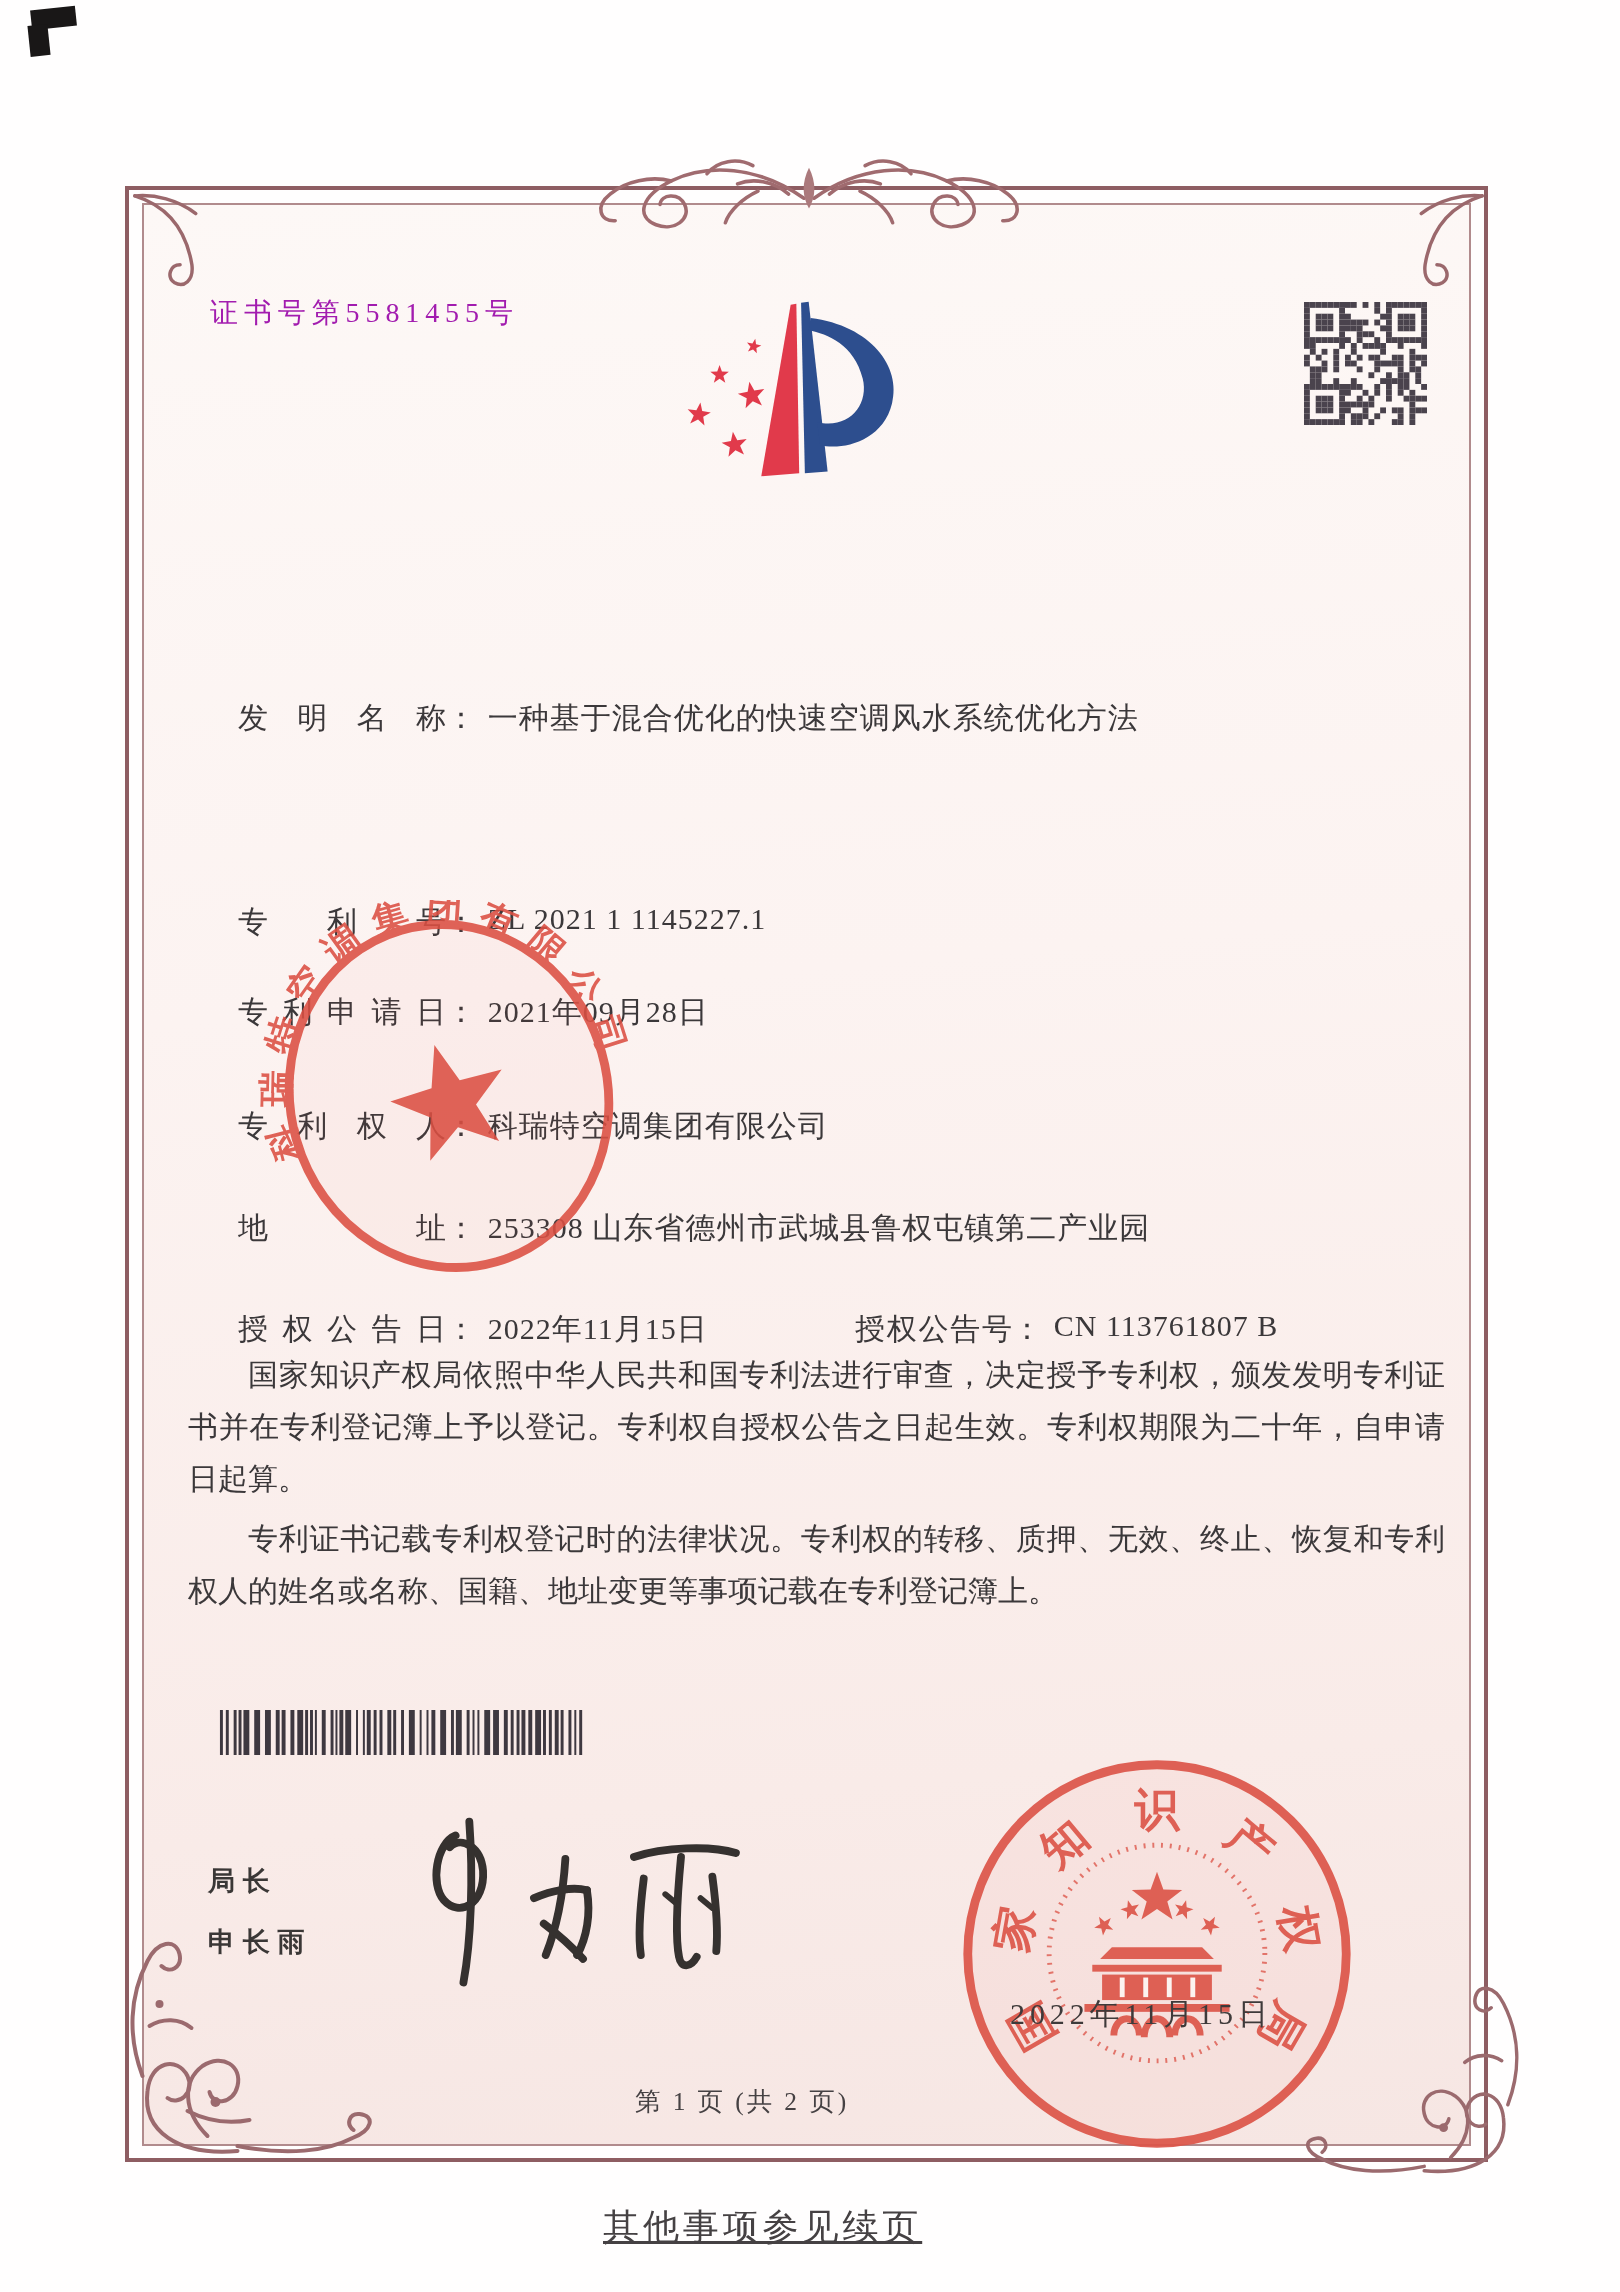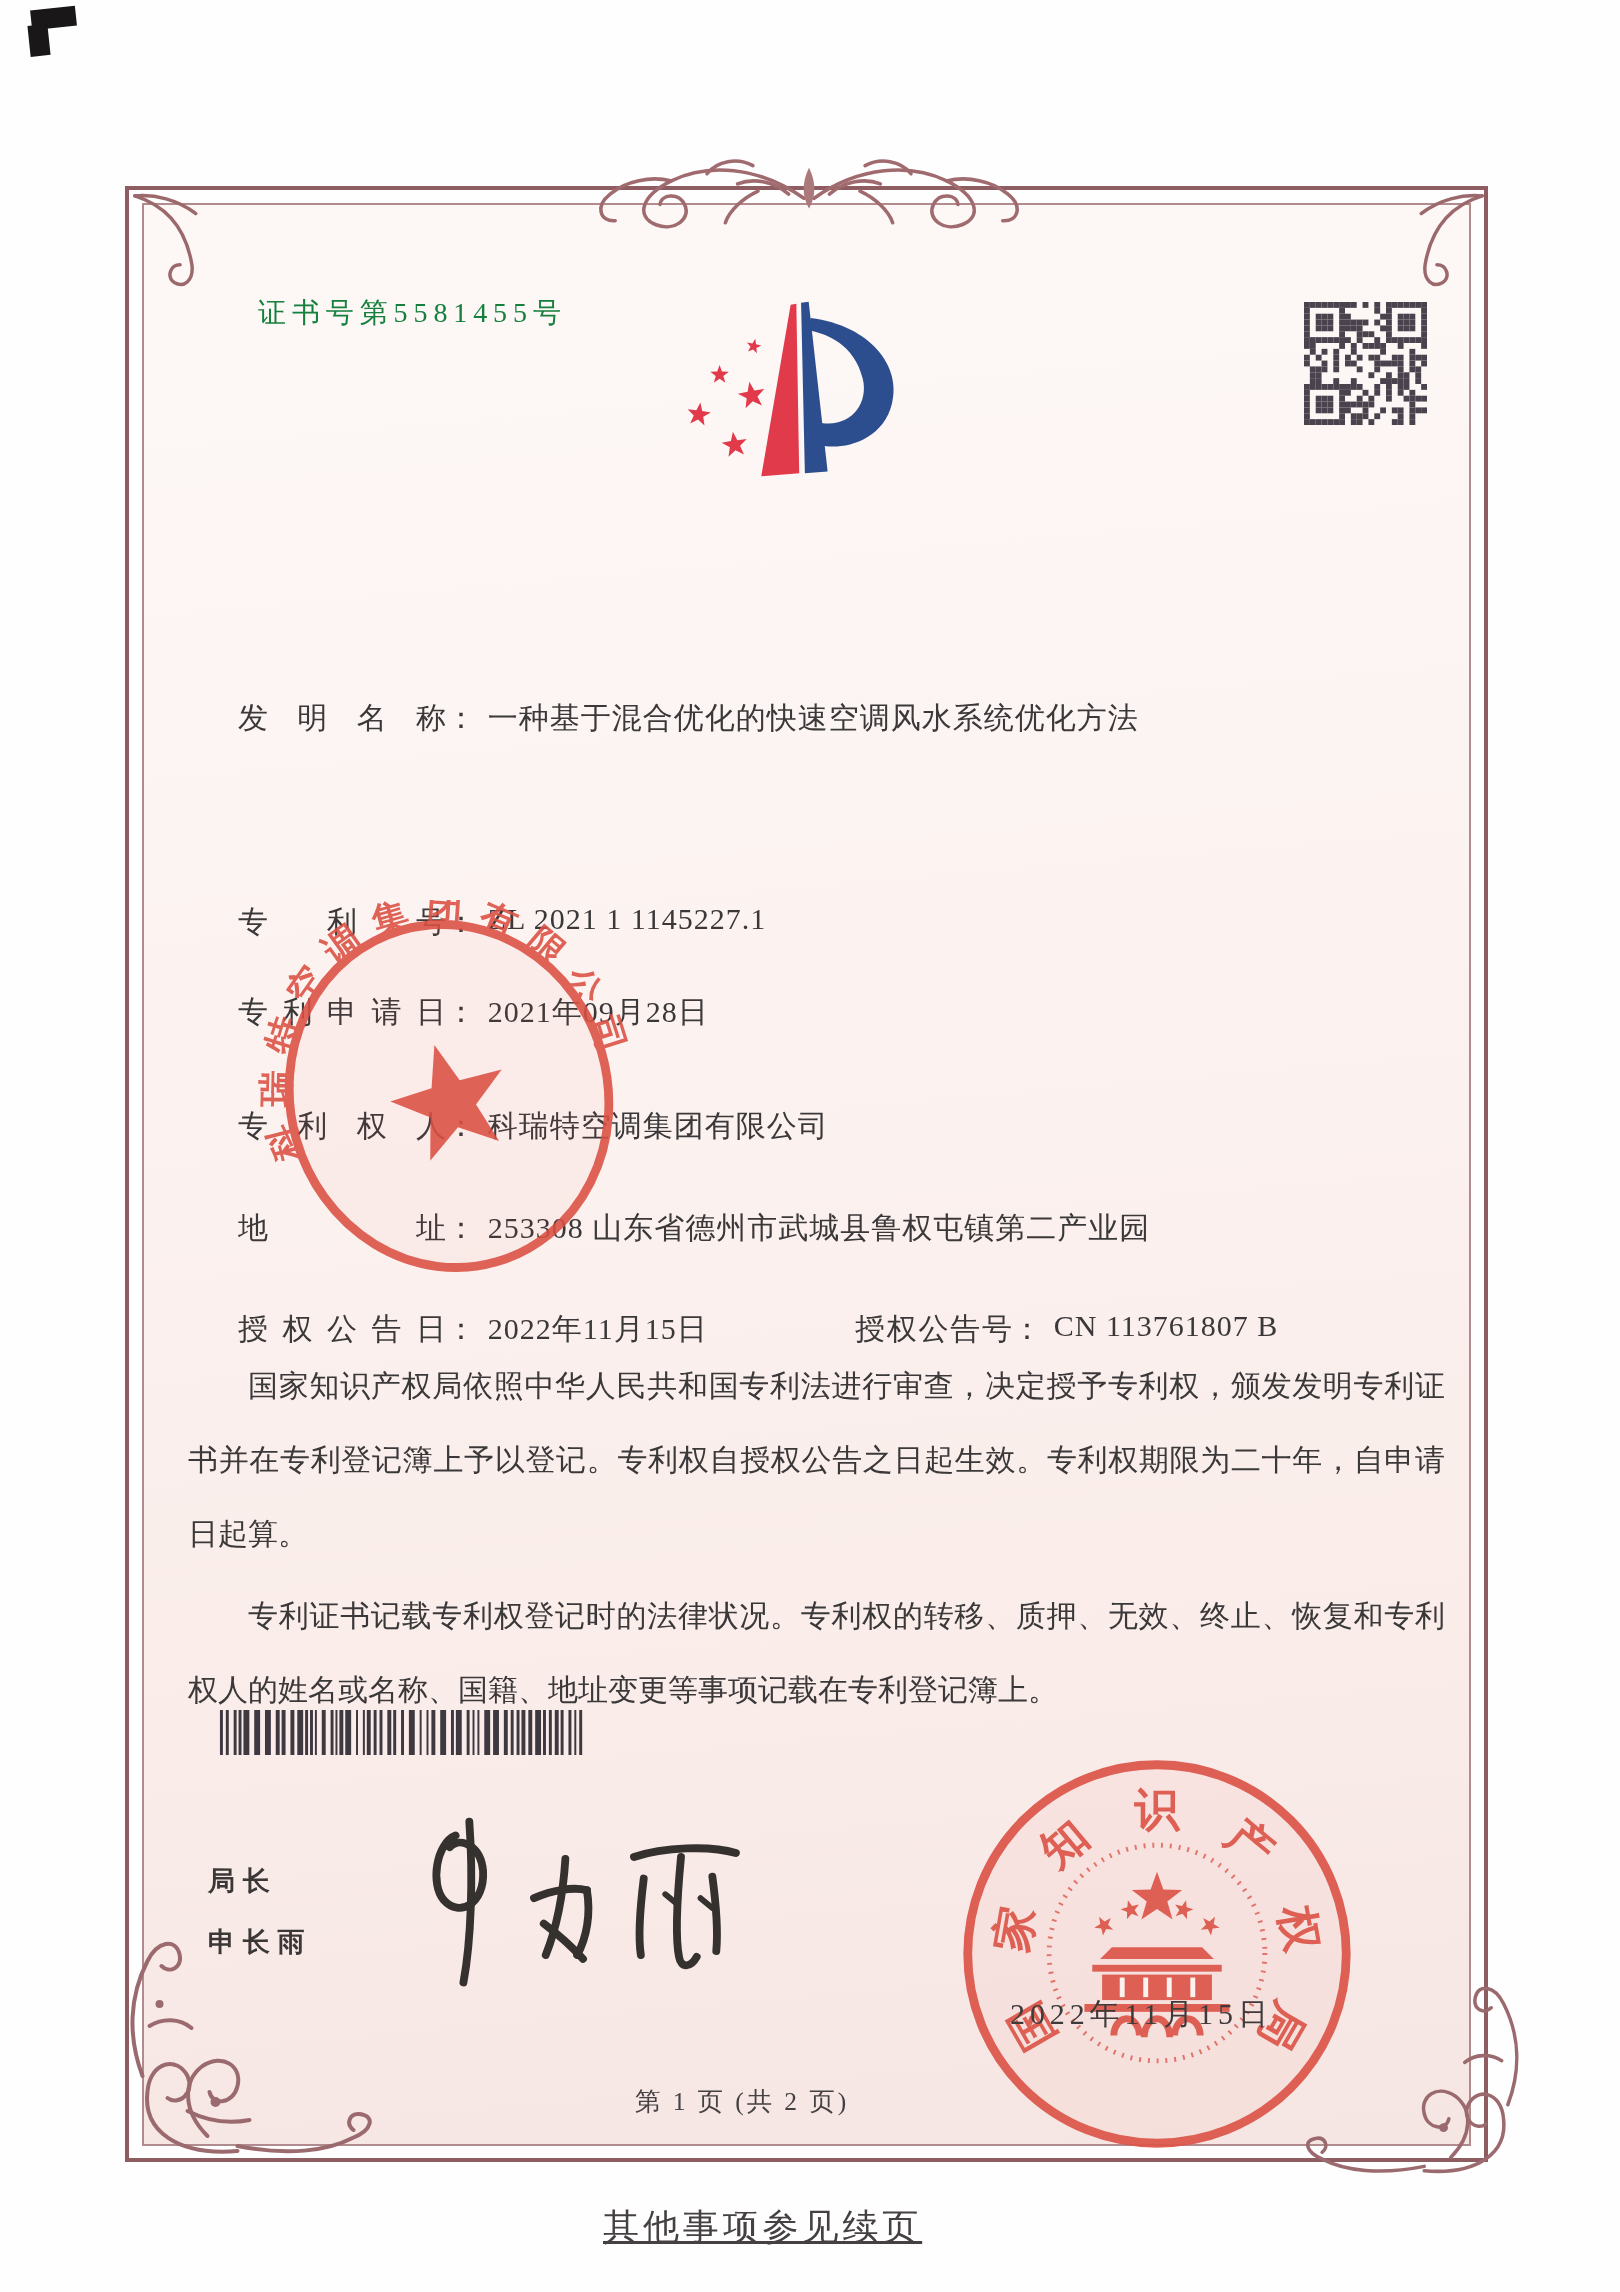--- a/index.html
+++ b/index.html
@@ -13,38 +13,38 @@
                border:2px solid #b18b8d;z-index:1;
                background:linear-gradient(175deg,#fdf8f6 0%,#fcf3f1 40%,#f9ebe8 80%,#f6e6e3 100%);}
   svg.orn{position:absolute;z-index:2;pointer-events:none;}
 
   
   .scan-mark{position:absolute;left:29px;top:5.9px;width:51px;height:53px;z-index:5;}
   .scan-mark .m1{position:absolute;left:2px;top:2px;width:45px;height:19.6px;background:#191717;transform:rotate(-6deg);}
   .scan-mark .m2{position:absolute;left:0px;top:19.6px;width:19.6px;height:31px;background:#191717;transform:rotate(-6deg);}
 
   
-  .cert-no{position:absolute;left:210px;top:294px;font-size:28px;letter-spacing:5.9px;color:#15803d;z-index:3;margin-left:48px;}
+  .cert-no{position:absolute;left:210px;top:294px;font-size:28px;letter-spacing:5.9px;color:#a21caf;z-index:3;}
   .logo{position:absolute;left:632px;top:280px;width:323px;height:218px;z-index:3;}
   .qr{position:absolute;left:1304px;top:302px;width:123px;height:123px;z-index:3;}
 
   .title{position:absolute;left:406px;top:506px;font-size:84px;font-weight:700;color:#474244;
          letter-spacing:49px;white-space:nowrap;z-index:3;
          font-family:"Liberation Serif","DejaVu Serif",serif;}
 
   
   .fieldrow{position:absolute;left:211px;font-size:30px;color:#3b383a;white-space:nowrap;z-index:2;margin-left:27px;}
   .lbl{display:inline-block;width:208px;text-align:justify;text-align-last:justify;vertical-align:top;}
   .colon{display:inline-block;vertical-align:top;}
   .val{display:inline-block;margin-left:11.8px;letter-spacing:1px;vertical-align:top;}
   .grp2{position:absolute;left:617px;top:0;white-space:nowrap;}
   .grp2 .lbl{width:157px;}
 
   
-  .body-text{position:absolute;left:188px;top:1349px;width:1257px;font-size:30px;line-height:74px;
+  .body-text{position:absolute;left:188px;top:1349px;width:1257px;font-size:30px;line-height:52px;
              color:#3b383a;text-align:justify;z-index:2;}
   .body-text p{margin:0 0 7.8px 0;text-indent:2em;}
 
   
   .barcode{position:absolute;left:218px;top:1710px;width:372px;height:45px;z-index:2;}
 
   
   .gov-label{position:absolute;left:208px;font-size:27px;font-weight:600;letter-spacing:7.8px;color:#3a3736;
              font-family:"Liberation Sans","DejaVu Sans",sans-serif;z-index:3;}
   .sig{position:absolute;left:387px;top:1808px;width:392px;height:196px;z-index:3;}

